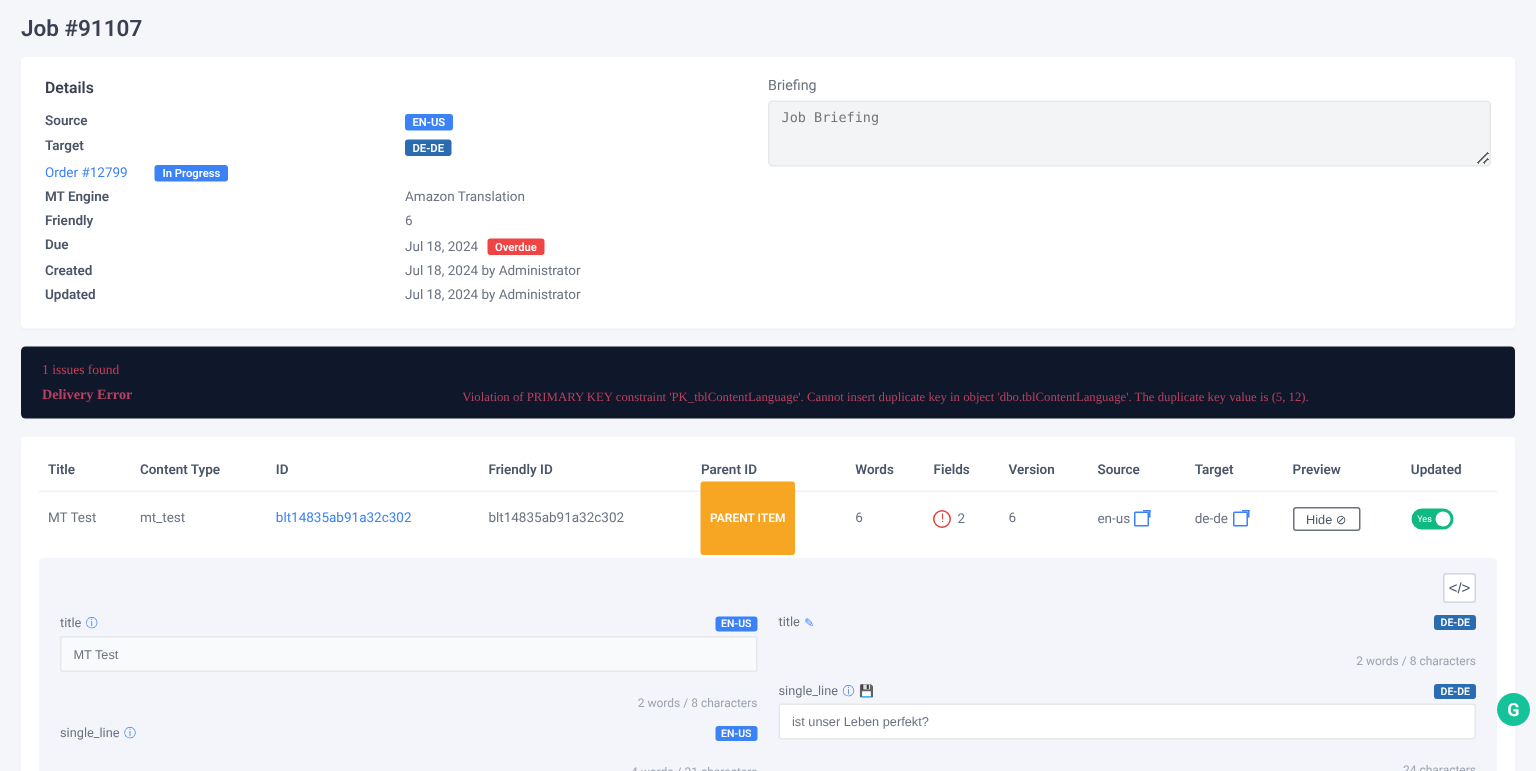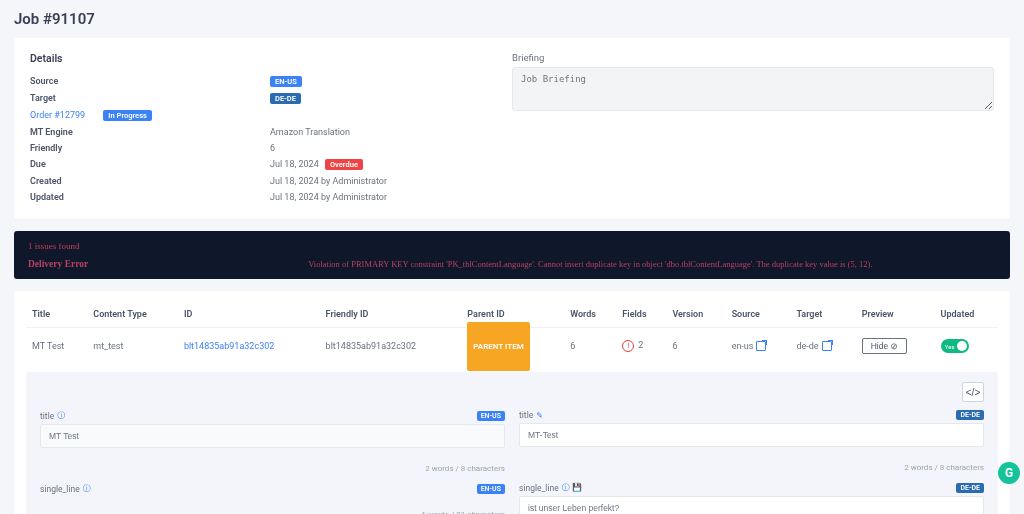--- a/index.html
+++ b/index.html
@@ -192,21 +192,20 @@
 
         <div class="pane">
           <div class="field-block">
             <div class="field-header">
               <div class="field-name">
                   <span>title</span>
                   <span class="mini-icon">✎</span>
                 </div>
               <span class="lang-tag lang-de">DE-DE</span>
             </div>
-            <input class="field-input" value="MT-Test" style="">
             <div class="char-count">2 words / 8 characters</div>
           </div>
           <div class="field-block">
             <div class="field-header">
               <div class="field-name">
                 <span>single_line</span>
                 <span class="mini-icon">ⓘ</span>
                 <span class="mini-icon">💾</span>
               </div>
               <span class="lang-tag lang-de">DE-DE</span>

